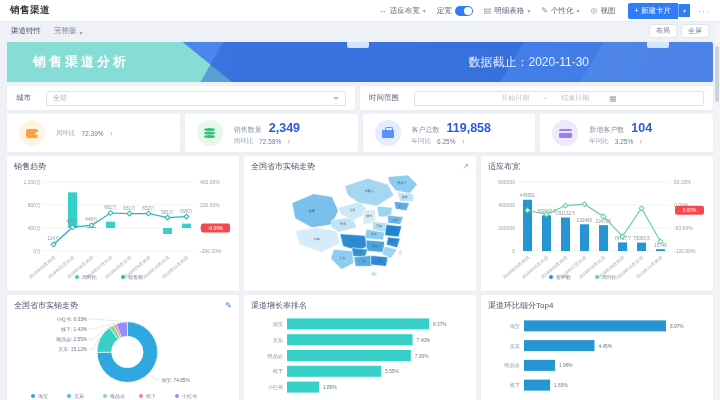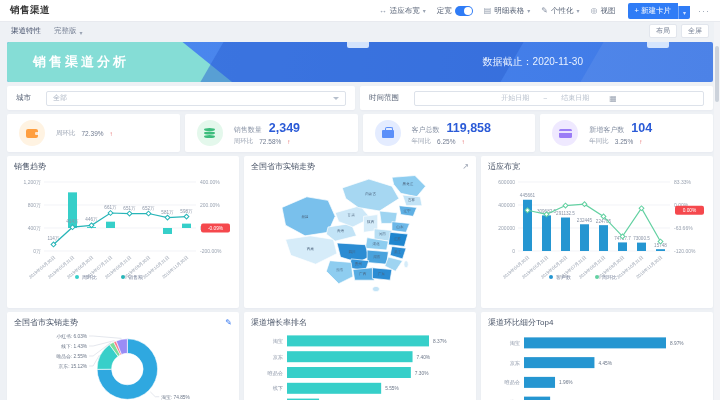--- a/index.html
+++ b/index.html
@@ -8,40 +8,40 @@
 
   
   .topbar { height:22px; background:#fff; border-bottom:1px solid #e8eaef; display:flex; align-items:center; padding:0 10px; position:relative; z-index:3; }
   .tb-title { font-size:9.5px; color:#333; font-weight:bold; letter-spacing:.5px; }
   .tb-spacer { flex:1; }
   .tb-item { display:flex; align-items:center; gap:3px; margin-left:11px; font-size:7.5px; color:#5a6578; cursor:pointer; white-space:nowrap; }
   .tb-ico { font-size:8px; color:#8a94a6; }
   .caret { font-size:6px; color:#9aa3b2; }
   .toggle { width:18px; height:10px; border-radius:5px; background:#2f7cf6; position:relative; }
   .toggle::after { content:""; position:absolute; right:1px; top:1px; width:8px; height:8px; border-radius:50%; background:#fff; }
-  .tb-primary { display:flex; align-items:flex-end; margin-left:12px; border-radius:2px; overflow:hidden; }
+  .tb-primary { display:flex; align-items:center; margin-left:12px; border-radius:2px; overflow:hidden; }
   .tb-primary .main { background:#2f7cf6; color:#fff; font-size:7.5px; padding:3px 7px; }
   .tb-primary .arr { background:#2f7cf6; color:#cfe0ff; font-size:6px; padding:3px 4px; border-left:1px solid rgba(255,255,255,.35); display:flex; align-items:center; }
   .tb-more { margin-left:8px; color:#9aa3b2; font-size:9px; letter-spacing:1px; }
 
   
   .tabsrow { height:18px; display:flex; align-items:center; padding:0 11px; }
   .tab { font-size:7.5px; color:#44506a; margin-right:13px; display:flex; align-items:flex-end; gap:3px; cursor:pointer; }
   .tab.secondary { color:#7b8598; }
   .tabsrow-right { margin-left:auto; display:flex; gap:4px; }
   .chipbtn { background:#fff; border:1px solid #e2e6ed; border-radius:2px; font-size:7px; color:#7b8598; padding:1px 6px; cursor:pointer; }
 
   
   .banner { margin:2px 7px 4px; height:40px; border-radius:2px; position:relative; overflow:hidden; background:linear-gradient(100deg,#4e8bf0 0%,#3f79e6 100%);text-align:center; }
   .banner-teal { position:absolute; top:0; bottom:0; left:0; width:225px; background:#85ddd6; clip-path:polygon(0 0,78% 0,100% 100%,0 100%); }
   .banner-stripe { position:absolute; top:-5px; bottom:-5px; left:205px; width:300px; background:rgba(44,98,210,.5); transform:skewX(-30deg); }
   .banner-stripe2 { position:absolute; top:-5px; bottom:-5px; left:585px; width:160px; background:rgba(255,255,255,.07); transform:skewX(-30deg); }
   .banner-chip { position:absolute; top:0; width:22px; height:6px; background:rgba(228,239,255,.9); border-radius:0 0 2px 2px; }
   .banner-title { position:absolute; left:26px; top:50%; transform:translateY(-50%); color:#fff; font-size:13px; letter-spacing:3px; font-weight:bold; }
-  .banner-date { position:absolute; right:130px; top:50%; transform:translateY(-50%); color:#e9f1ff; font-size:10px;margin-left:28px; }
+  .banner-date { position:absolute; right:124px; top:50%; transform:translateY(-50%); color:#e9f1ff; font-size:12px;margin-left:28px; }
 
   
   .filters { margin:0 7px 4px; display:flex; gap:5px; height:24px; }
   .filter-card { background:#fff; border-radius:2px; display:flex; align-items:center; padding:0 9px; gap:15px; box-shadow:0 1px 2px rgba(20,40,80,.03); }
   .filter-card.left { width:348px; } .filter-card.right { flex:1; }
   .f-label { font-size:7.5px; color:#5a6578; white-space:nowrap; }
   .f-box { flex:1; height:15px; border:1px solid #dde2ea; border-radius:2px; display:flex; align-items:center; padding:0 6px; font-size:7px; color:#aab3c2; justify-content:space-between; cursor:pointer; }
   .f-tri { width:0; height:0; border-left:3px solid transparent; border-right:3px solid transparent; border-top:3px solid #b6bfcc; }
   .f-range { flex:1; height:15px; border:1px solid #dde2ea; border-radius:2px; display:flex; align-items:center; justify-content:center; gap:14px; font-size:7px; color:#b6bfcc; cursor:pointer; }
   .f-cal { color:#9aa3b2; font-size:8px; margin-left:6px; }
@@ -59,21 +59,21 @@
   .ic-card::after { content:""; position:absolute; left:0; top:2px; width:13px; height:2px; background:#fff; opacity:.8; }
   .kpi-main { display:flex; flex-direction:column; gap:2px; min-width:0; }
   .kpi-row1 { display:flex; align-items:baseline; gap:7px; }
   .kpi-label { font-size:7px; color:#8a94a6; white-space:nowrap; }
   .kpi-value { font-size:12.5px; font-weight:bold; color:#2b5bd7; white-space:nowrap; }
   .kpi-row2 { display:flex; align-items:center; gap:6px; font-size:6.5px; color:#9aa3b2; }
   .kpi-sub-val { color:#707b90; }
   .kpi-trend { color:#e25a5a; font-size:6.5px; }
 
   
-  .chart-row { margin:0 7px 4px; display:flex; gap:5px; height:152px; }
+  .chart-row { margin:0 7px 4px; display:flex; gap:5px; height:135px; }
   .bottom-row { margin:0 7px 0; display:flex; gap:5px; height:108px; }
   .panel { background:#fff; border-radius:2px; padding:5px 7px 3px; display:flex; flex-direction:column; box-shadow:0 1px 2px rgba(20,40,80,.03); min-width:0; }
   .p-w1 { width:232px; flex:none; } .p-flex { flex:1; }
   .panel-head { display:flex; justify-content:space-between; align-items:center; height:11px; flex:none; }
   .panel-title { font-size:8px; color:#4a5568; }
   .panel-action { font-size:8px; color:#9aa3b2; cursor:pointer; }
   .panel-action.blue { color:#3a7af0; }
   .chart-host { flex:1; position:relative; overflow:hidden; }
   .chart-host svg { display:block; }
   .map-svg { width:100%; height:100%; }

